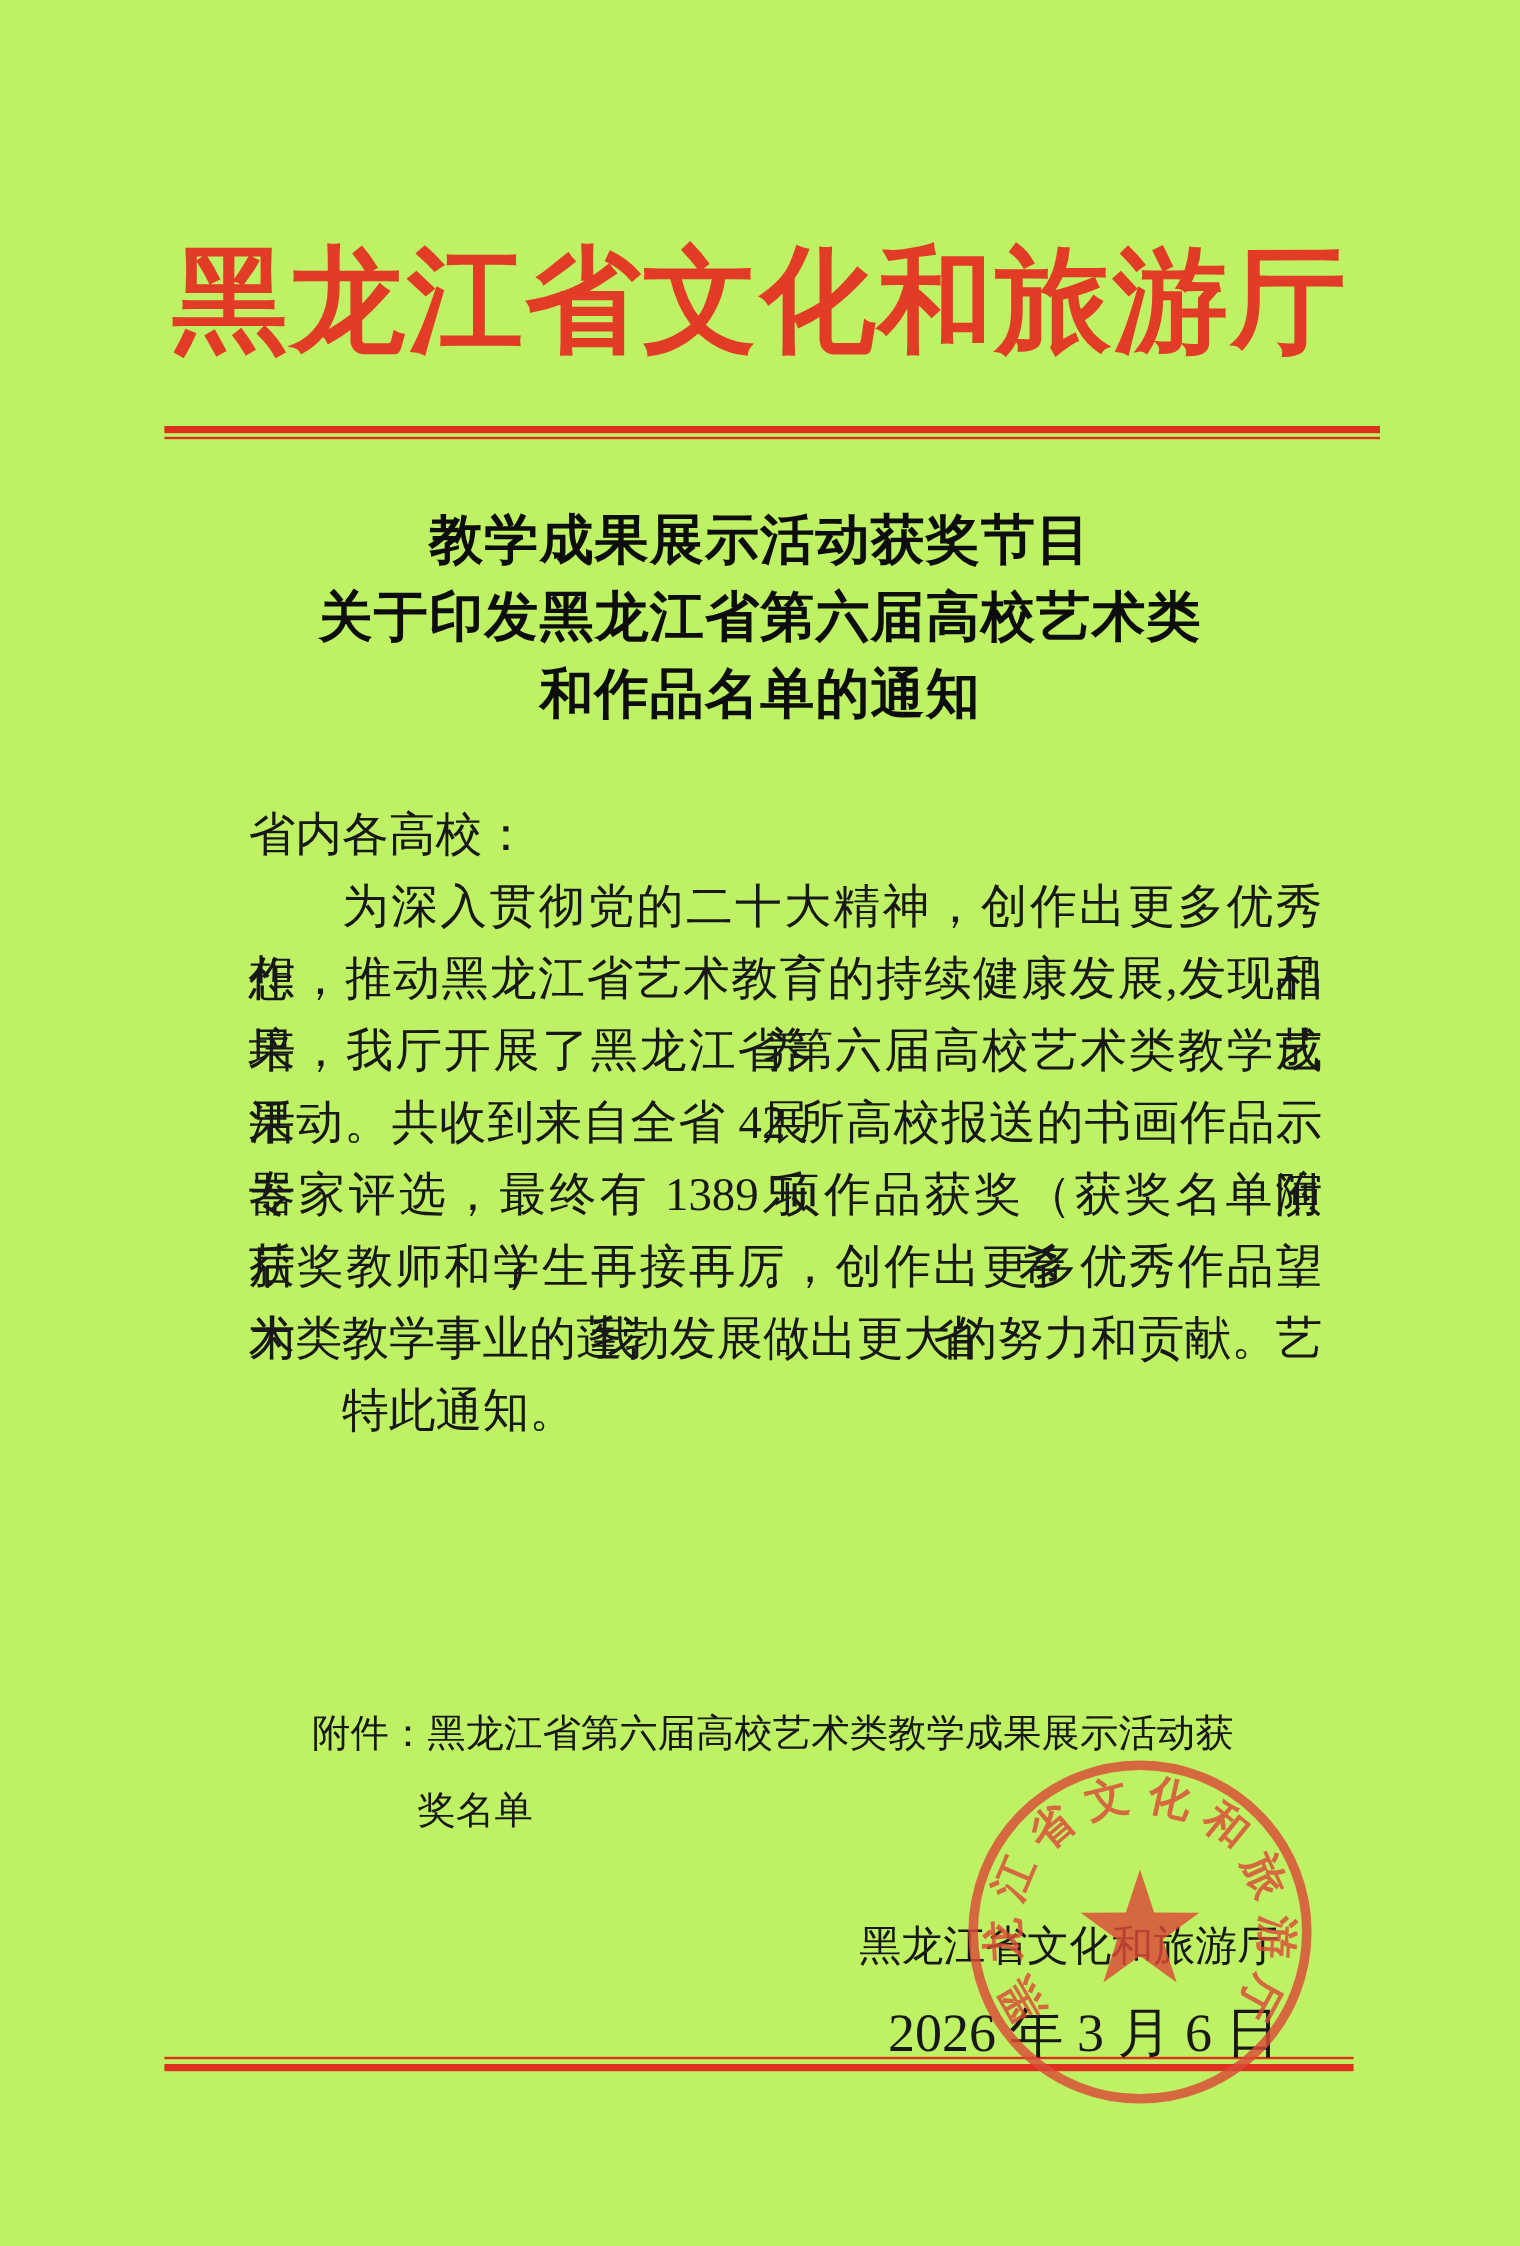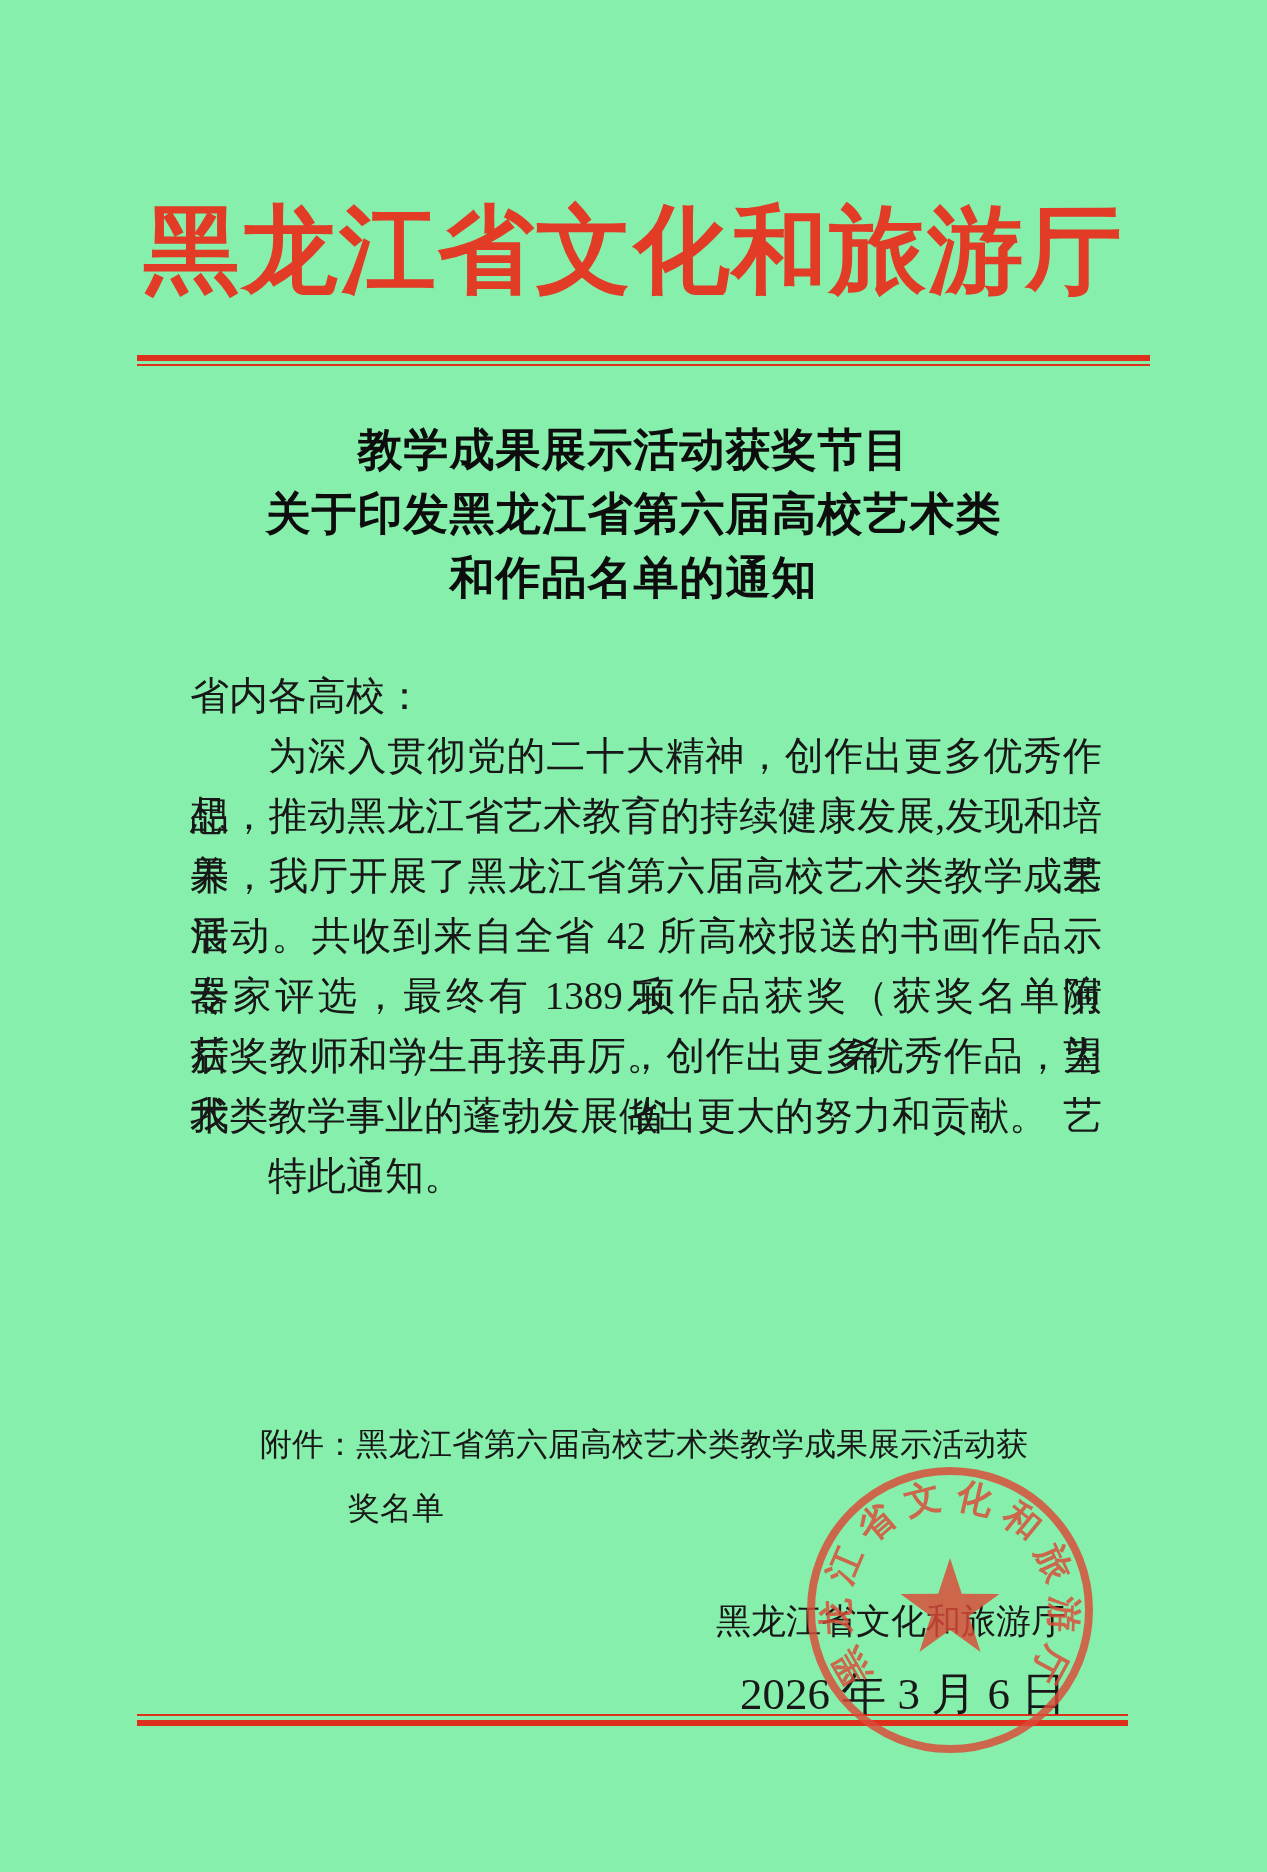--- a/index.html
+++ b/index.html
@@ -1,20 +1,20 @@
 <!DOCTYPE html>
 <html><head>
 <meta charset="utf-8">
 <style>
   html, body { margin: 0; padding: 0; background: #ffffff; }
   .page {
     position: relative;
     width: 1267px;
     height: 1872px;
-    background: #86efac;
+    background: #bef264;
     overflow: hidden;
     font-family: "Liberation Serif", "DejaVu Serif", serif;
     color: #151515;
   }
 
   
   .agency-header {
     position: absolute;
     top: 196px; left: 0; right: 0;
     text-align: center;
@@ -50,21 +50,21 @@
   }
 
   
   .body-block {
     position: absolute;
     top: 666px; left: 190px; width: 912px;
     font-size: 39px;
     line-height: 60px;
     color: #181818;
   }
-  .body-line { height: 60px; white-space: nowrap; }
+  .body-line { height: 60px; white-space: nowrap; margin-left: 17px; }
   .body-line.fill { white-space: normal; text-align: justify; text-align-last: justify; }
   .body-line.indent { text-indent: 78px; }
   .body-line.indent.fill { text-indent: 78px; }
 
   .attachment-block {
     position: absolute;
     top: 1412px; left: 190px; width: 950px;
     font-size: 32px;
     line-height: 64px;
     color: #181818;

